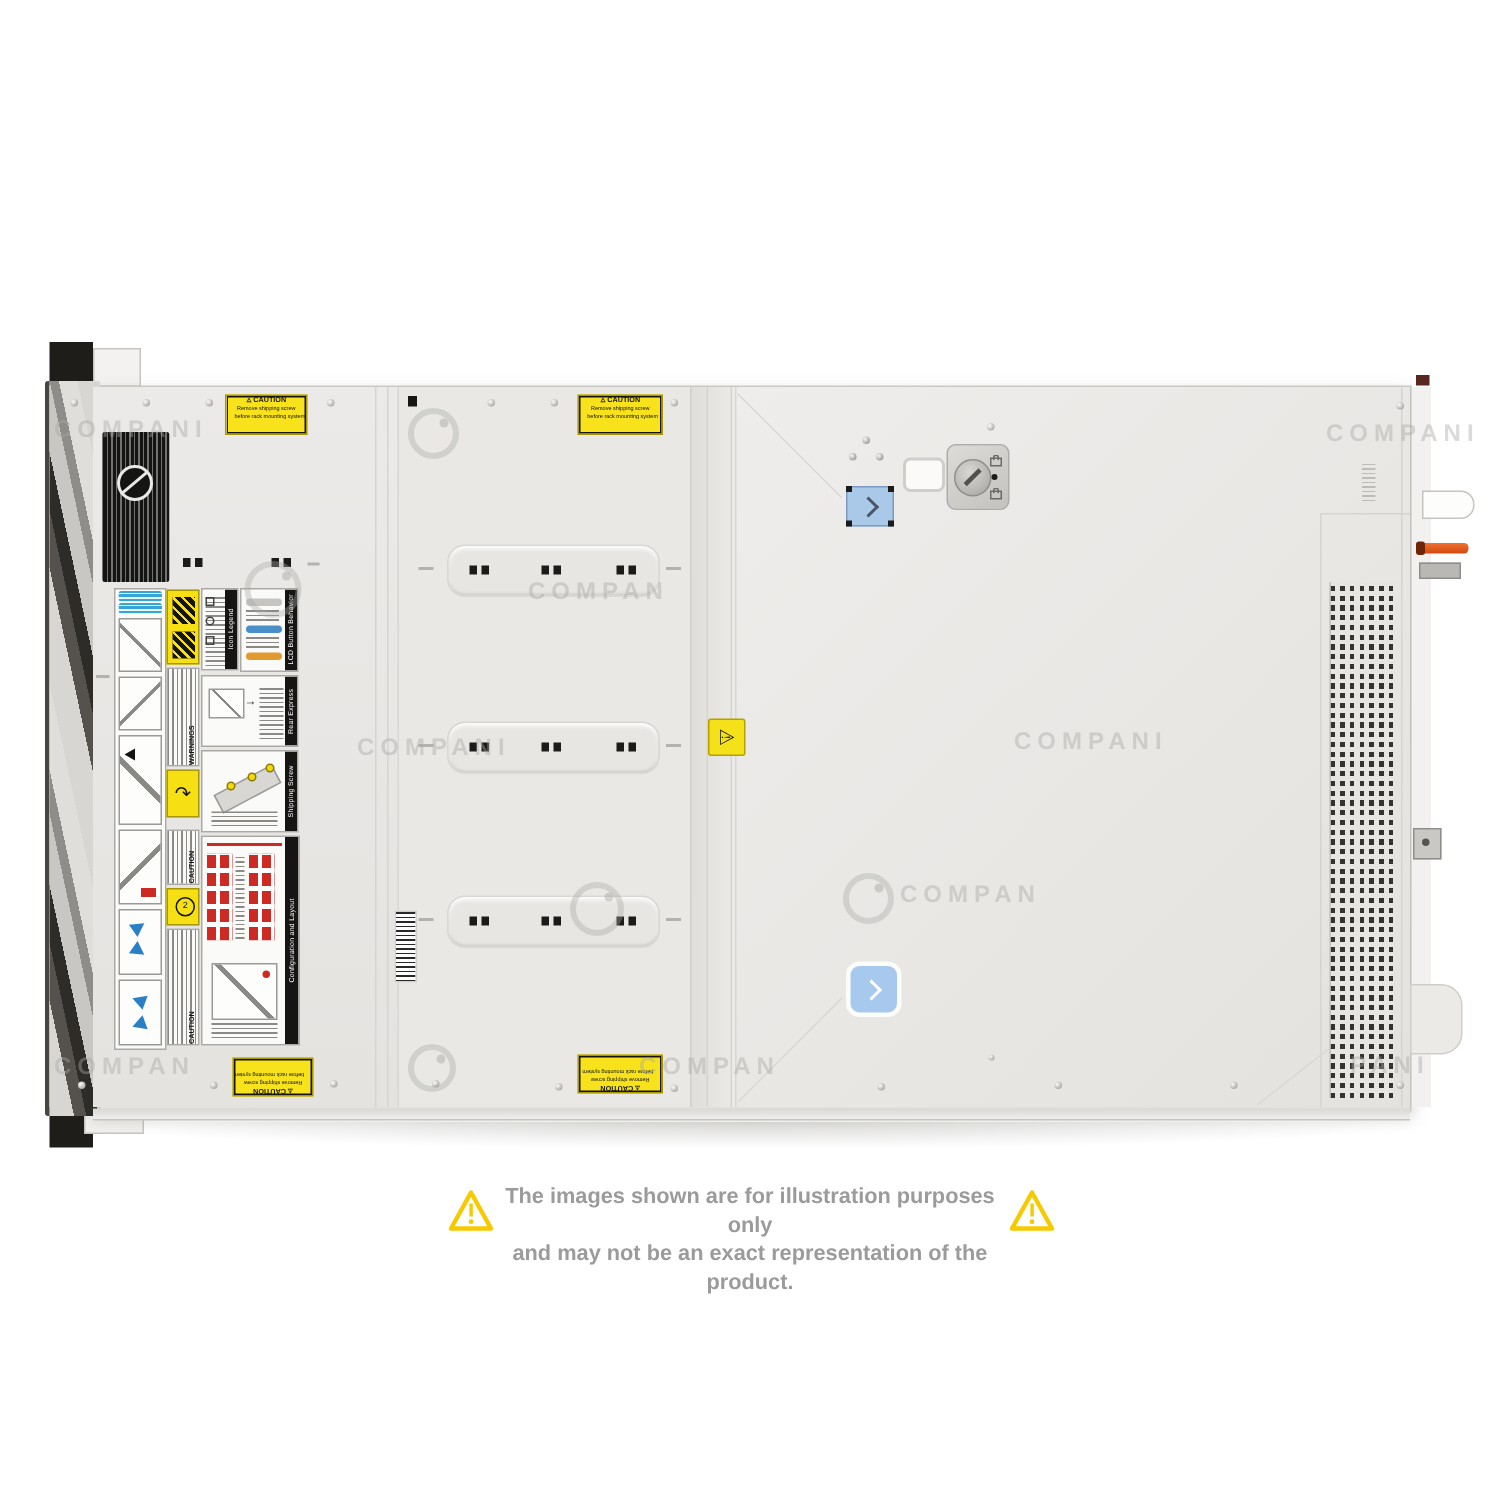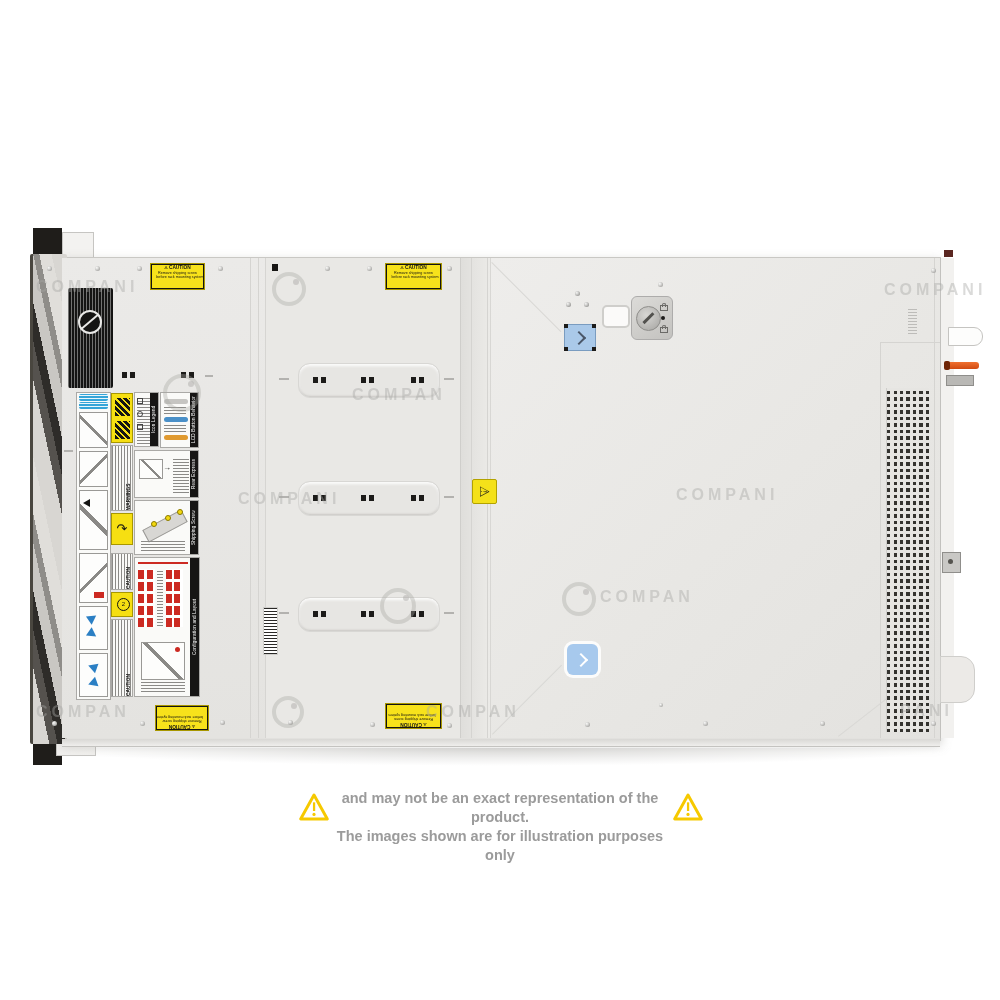--- a/index.html
+++ b/index.html
@@ -410,22 +410,22 @@
   <div class="abs wm-logo" style="left:380px;top:588px;width:28px;height:28px;"></div>
   <div class="abs wm-logo" style="left:272px;top:696px;width:24px;height:24px;"></div>
   <div class="abs wm-logo" style="left:562px;top:582px;width:26px;height:26px;"></div>
 
   <svg class="abs warn-tri" style="left:298px;top:792px;" viewBox="0 0 24 22">
     <path d="M12 2 L22 20 H2 Z" fill="none" stroke="#f6c900" stroke-width="2.2" stroke-linejoin="round"></path>
     <rect x="11.2" y="7.5" width="1.7" height="6.5" fill="#f6c900"></rect>
     <circle cx="12" cy="16.6" r="1.2" fill="#f6c900"></circle>
   </svg>
   <div class="abs disc-text" style="left:320px;top:789px;">
+    <div>The images shown are for illustration purposes only</div>
     <div>and may not be an exact representation of the product.</div>
-    <div>The images shown are for illustration purposes only</div>
   </div>
   <svg class="abs warn-tri" style="left:672px;top:792px;" viewBox="0 0 24 22">
     <path d="M12 2 L22 20 H2 Z" fill="none" stroke="#f6c900" stroke-width="2.2" stroke-linejoin="round"></path>
     <rect x="11.2" y="7.5" width="1.7" height="6.5" fill="#f6c900"></rect>
     <circle cx="12" cy="16.6" r="1.2" fill="#f6c900"></circle>
   </svg>
 
 </div>
 
 </body></html>

